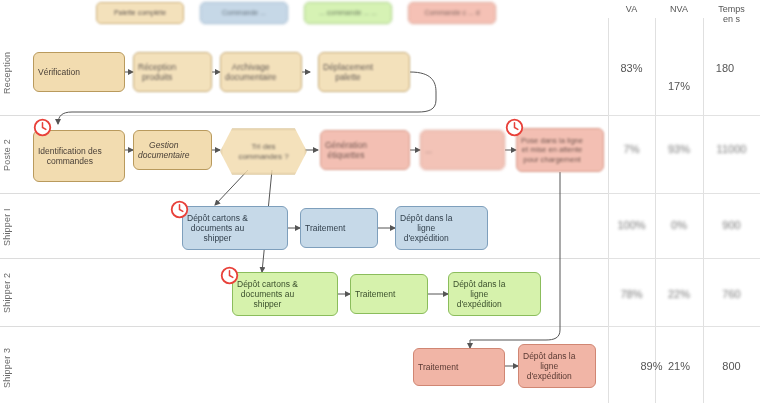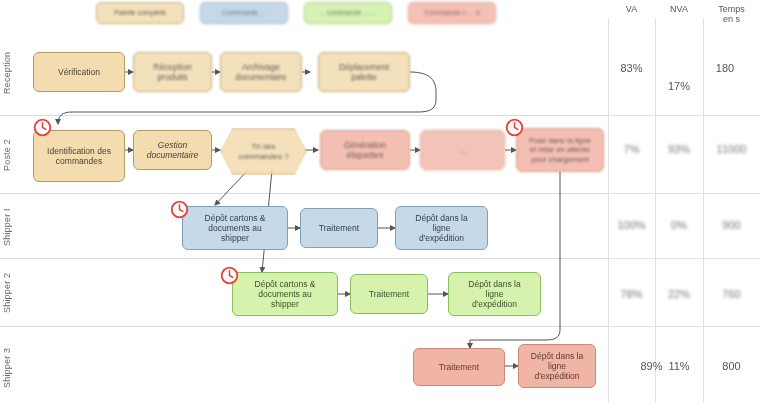--- a/index.html
+++ b/index.html
@@ -28,21 +28,21 @@
   .lane:first-child{border-top:none;}
   .lane-label{
     position:absolute;left:2px;width:22px;text-align:center;
     font-size:9px;color:#6a6a6a;letter-spacing:.2px;
     writing-mode:vertical-rl;transform:rotate(180deg);
   }
 
   
   .node{
     position:absolute;box-sizing:border-box;border-radius:6px;
-    display:flex;align-items:center;justify-content:center;text-align:center;
+    display:flex;align-items:center;text-align:center;
     font-size:8.5px;line-height:1.2;padding:2px 4px;
   }
   .n-tan{background:#f2dcb0;border:1px solid #b99a5d;color:#4a4038;}
   .n-blue{background:#c6d9e8;border:1px solid #7e9fbc;color:#33414d;}
   .n-green{background:#d6f2ac;border:1px solid #8bbd5c;color:#3b4f2d;}
   .n-salmon{background:#f1b5a6;border:1px solid #d08673;color:#5a3a33;}
   .diamond{
     position:absolute;background:#f2dcb0;border:1px solid #b99a5d;color:#4a4038;
     display:flex;align-items:center;justify-content:center;text-align:center;
     font-size:8px;line-height:1.2;
@@ -234,15 +234,15 @@
 
   <div class="cell blurred-hard" style="left:0;width:47px;top:219px;">100%</div>
   <div class="cell blurred-hard" style="left:47px;width:48px;top:219px;">0%</div>
   <div class="cell blurred-hard" style="left:95px;width:57px;top:219px;">900</div>
 
   <div class="cell blurred-hard" style="left:0;width:47px;top:288px;">78%</div>
   <div class="cell blurred-hard" style="left:47px;width:48px;top:288px;">22%</div>
   <div class="cell blurred-hard" style="left:95px;width:57px;top:288px;">760</div>
 
   <div class="cell" style="left:0;width:47px;top:360px;margin-left:20px;">89%</div>
-  <div class="cell" style="left:47px;width:48px;top:360px;">11%</div>
+  <div class="cell" style="left:47px;width:48px;top:360px;">21%</div>
   <div class="cell" style="left:95px;width:57px;top:360px;">800</div>
 </div>
 
 </body></html>

